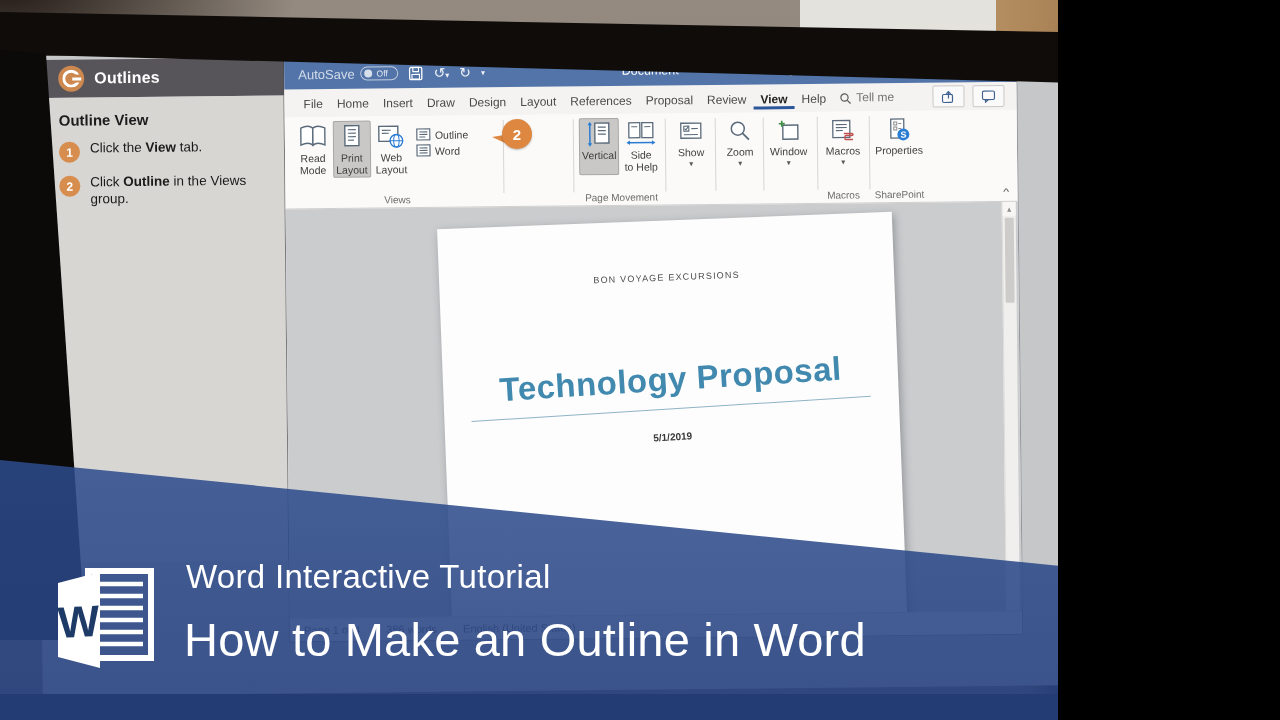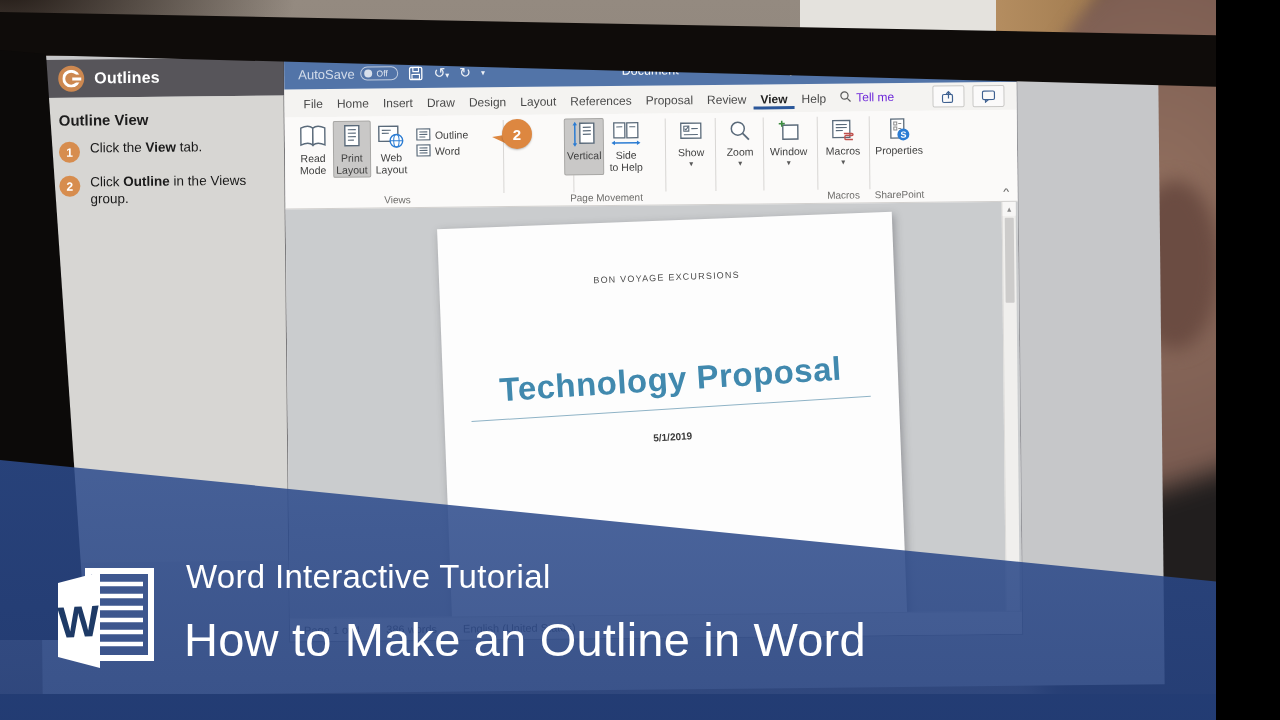--- a/index.html
+++ b/index.html
@@ -1,16 +1,16 @@
 <!DOCTYPE html>
 <html><head>
 <meta charset="utf-8">
 <style>
   html,body{margin:0;padding:0;background:#000;}
-  .scene{position:relative;width:1216px;height:720px;overflow:hidden;
+  .scene{position:relative;width:1058px;height:720px;overflow:hidden;
          font-family:"Liberation Sans",sans-serif;background:#8c8178;}
 
   
   .bg-wall{position:absolute;inset:0;background:linear-gradient(180deg,#948a80 0%,#857b72 60%,#6f665f 100%);}
   .bg-vignette{position:absolute;left:-120px;top:-80px;width:420px;height:220px;
         background:radial-gradient(ellipse at 30% 30%,rgba(20,12,8,.9) 0%,rgba(20,12,8,0) 70%);}
   .bg-white-band{position:absolute;left:800px;top:0;width:196px;height:120px;background:#e4e2dd;}
   .bg-tan-band{position:absolute;left:996px;top:0;width:150px;height:110px;
         background:linear-gradient(90deg,#b48d60,#a47e52 60%,#6b5236);}
   .person{position:absolute;inset:0;pointer-events:none;}
@@ -68,21 +68,21 @@
   .tb-right{margin-left:auto;display:flex;align-items:center;gap:0;height:100%;}
   .tb-user{font-size:11.5px;color:#eef2f8;margin-right:16px;}
   .wbtn{width:37px;height:100%;display:flex;align-items:center;justify-content:center;font-size:12px;color:#fff;}
   .wbtn.min::after{content:"—";font-size:10px;}
   .wbtn.max::after{content:"□";font-size:13px;}
   .wbtn.cls::after{content:"✕";font-size:12px;}
 
   .menubar{height:28px;background:#f4f3f1;display:flex;align-items:center;padding:0 6px 0 12px;}
   .mtab{font-size:12px;color:#4a4a4a;padding:5px 7px 3px;white-space:nowrap;}
   .mtab.active{color:#1f1f1f;font-weight:bold;border-bottom:3px solid #2b579a;padding-bottom:0;}
-  .tellme{display:flex;align-items:flex-start;gap:5px;margin-left:6px;font-size:12px;color:#6d28d9;white-space:nowrap;}
+  .tellme{display:flex;align-items:flex-end;gap:5px;margin-left:6px;font-size:12px;color:#737373;white-space:nowrap;}
   .mb-right{margin-left:auto;display:flex;gap:8px;padding-right:6px;}
   .mb-btn{width:30px;height:20px;border:1px solid #c9c8c6;border-radius:2px;background:#fbfafa;
         display:flex;align-items:center;justify-content:center;}
 
   .ribbon{position:relative;height:91px;background:#fbfaf9;border-bottom:1px solid #d2d0ce;}
   .rsep{position:absolute;top:5px;bottom:13px;width:1px;background:#d8d6d4;}
   .rgroup{position:absolute;top:0;height:100%;}
   .glabel{position:absolute;bottom:2px;left:0;right:0;text-align:center;font-size:10px;color:#6e6d6b;white-space:nowrap;}
   .brow{display:flex;gap:2px;padding-top:4px;}
   .rbtn{display:flex;flex-direction:column;align-items:center;padding:3px 3px 1px;border-radius:2px;}
@@ -300,21 +300,21 @@
             </div>
           </div>
           <div class="glabel">Views</div>
         </div>
 
         <div class="rsep" style="left:218px;"></div>
 
 
         <div class="rsep" style="left:288px;"></div>
 
-        <div class="rgroup" style="left:279px;width:84px;">
+        <div class="rgroup" style="left:294px;width:84px;">
           <div class="brow">
             <div class="rbtn sel">
               <span>
                   <svg width="26" height="26" viewBox="0 0 26 26">
                     <line x1="4" y1="3" x2="4" y2="23" stroke="#2b7cd3" stroke-width="1.5"></line>
                     <polygon points="4,0.5 1.8,4 6.2,4" fill="#2b7cd3"></polygon>
                     <polygon points="4,25.5 1.8,22 6.2,22" fill="#2b7cd3"></polygon>
                     <rect x="9" y="2" width="14" height="20" fill="#fff" stroke="#5a6a7a" stroke-width="1.4"></rect>
                     <line x1="12" y1="6" x2="20" y2="6" stroke="#5a6a7a" stroke-width="1.2"></line>
                     <line x1="12" y1="9.5" x2="20" y2="9.5" stroke="#5a6a7a" stroke-width="1.2"></line>

